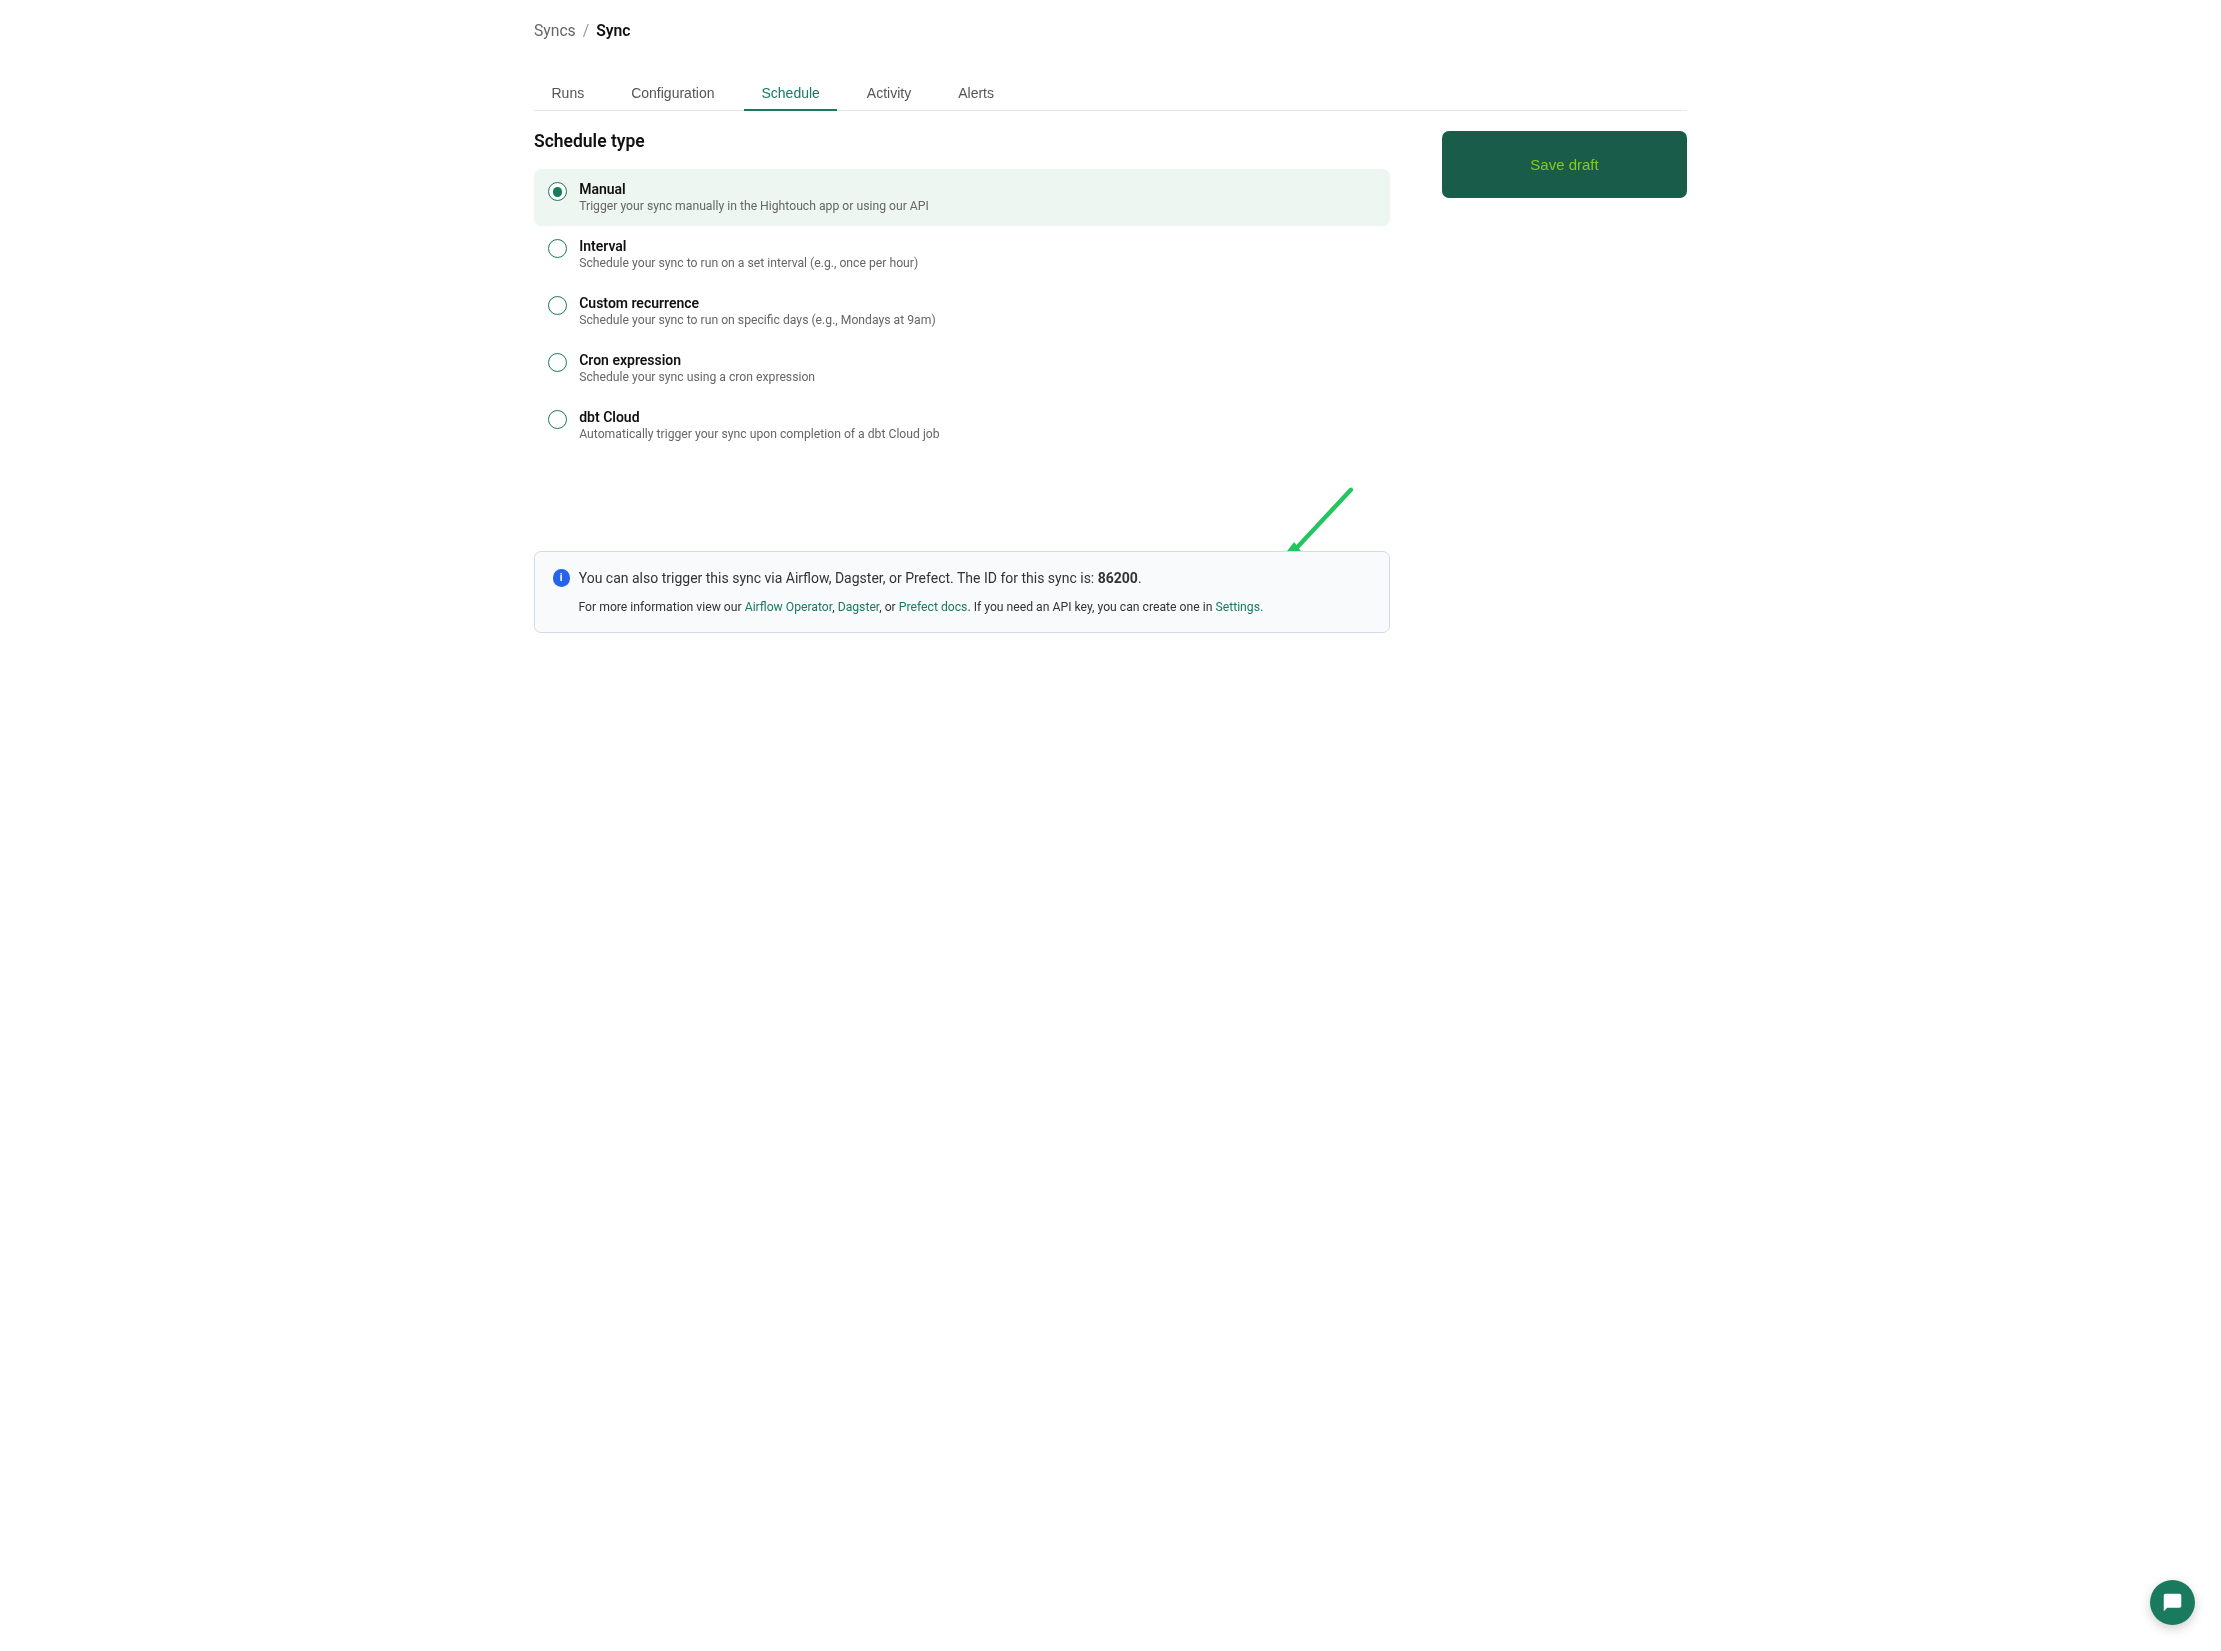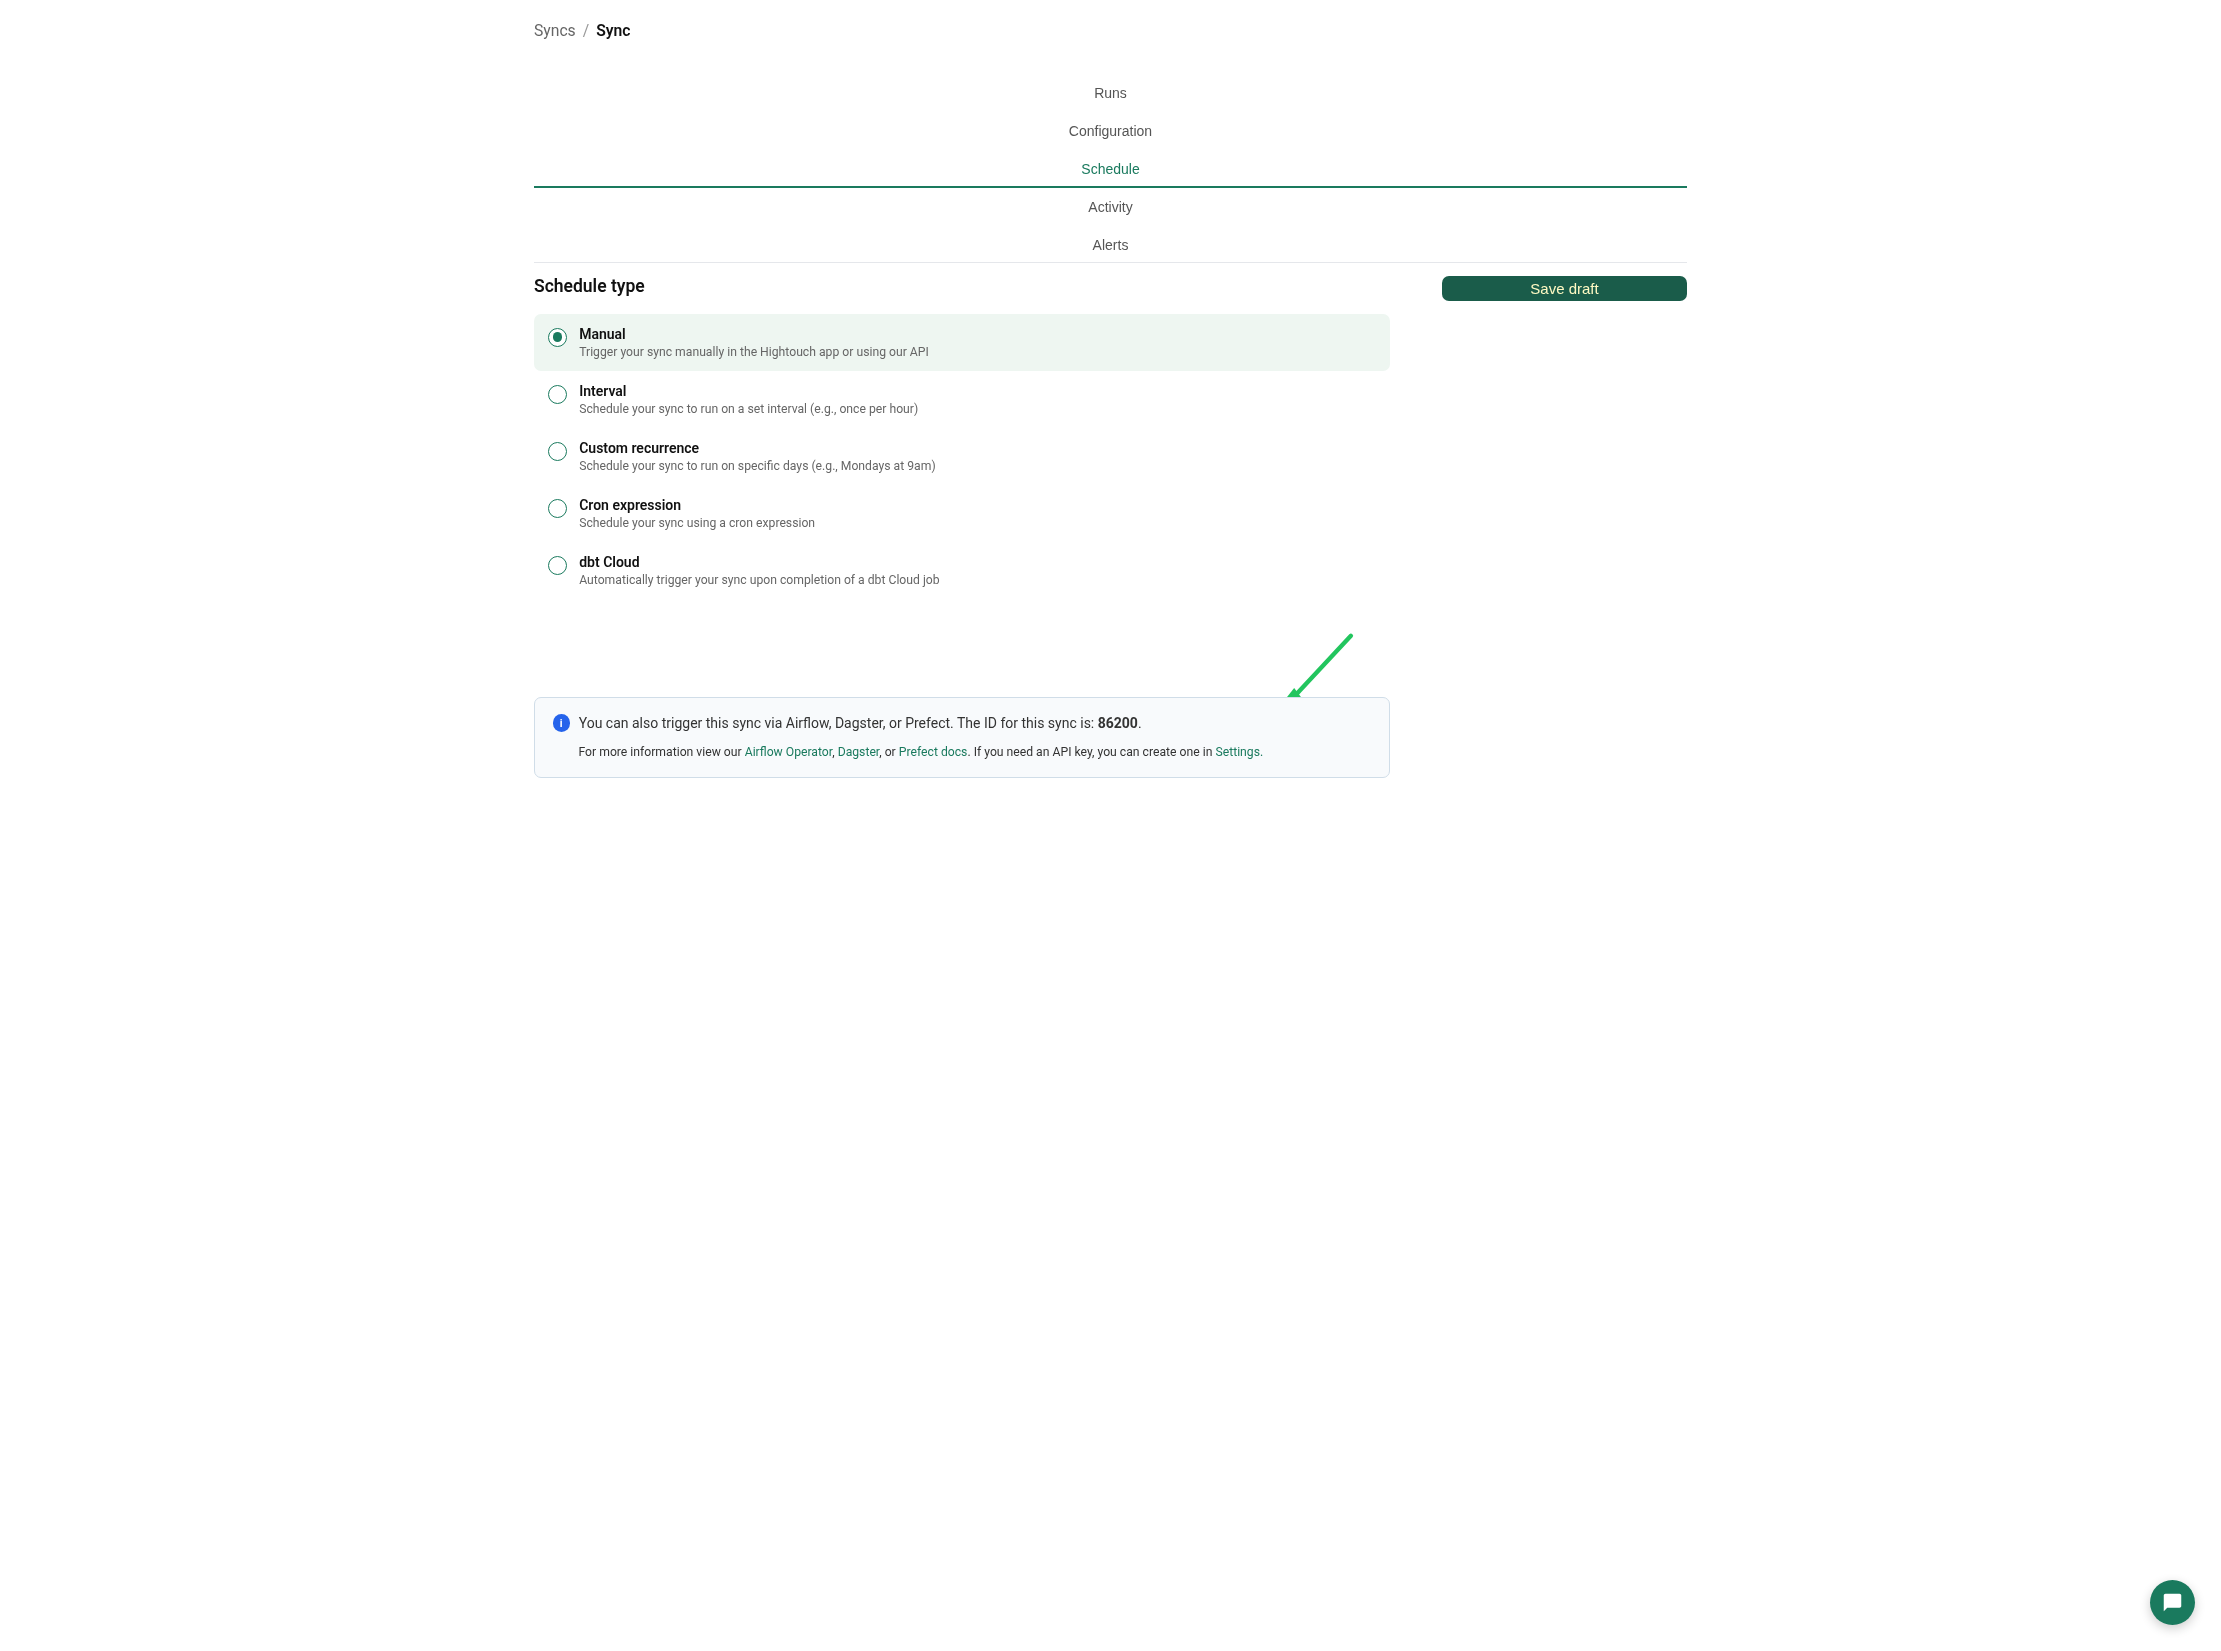--- a/index.html
+++ b/index.html
@@ -35,24 +35,23 @@
       color: #999;
     }
     .breadcrumb-current {
       color: #111;
       font-weight: 600;
     }
 
     
     .tabs {
       display: flex;
-      gap: 4px;
+      gap: 12px;
       border-bottom: 1.3px solid #e5e7eb;
-      margin-bottom: 13px;
-      flex-direction: column;
+      margin-bottom: 20px;
     }
     .tab {
       padding: 8.7px 17.5px;
       font-size: 14px;
       color: #555;
       cursor: pointer;
       border-bottom: 2.6px solid transparent;
       margin-bottom: -1.3px;
       text-decoration: none;
       background: none;
@@ -191,23 +190,23 @@
     }
     .link {
       color: #1a7a5e;
       text-decoration: none;
       cursor: pointer;
     }
 
     
     .save-btn {
       width: 100%;
-      padding: 4px;
+      padding: 25px;
       background: #1a5c4a;
-      color: #fef9c3;
+      color: #84cc16;
       border: none;
       border-radius: 7px;
       font-size: 15px;
       font-weight: 500;
       cursor: pointer;
       margin-bottom: 24.5px;
       transition: background 0.15s;
     }
 
     .docs-section {

